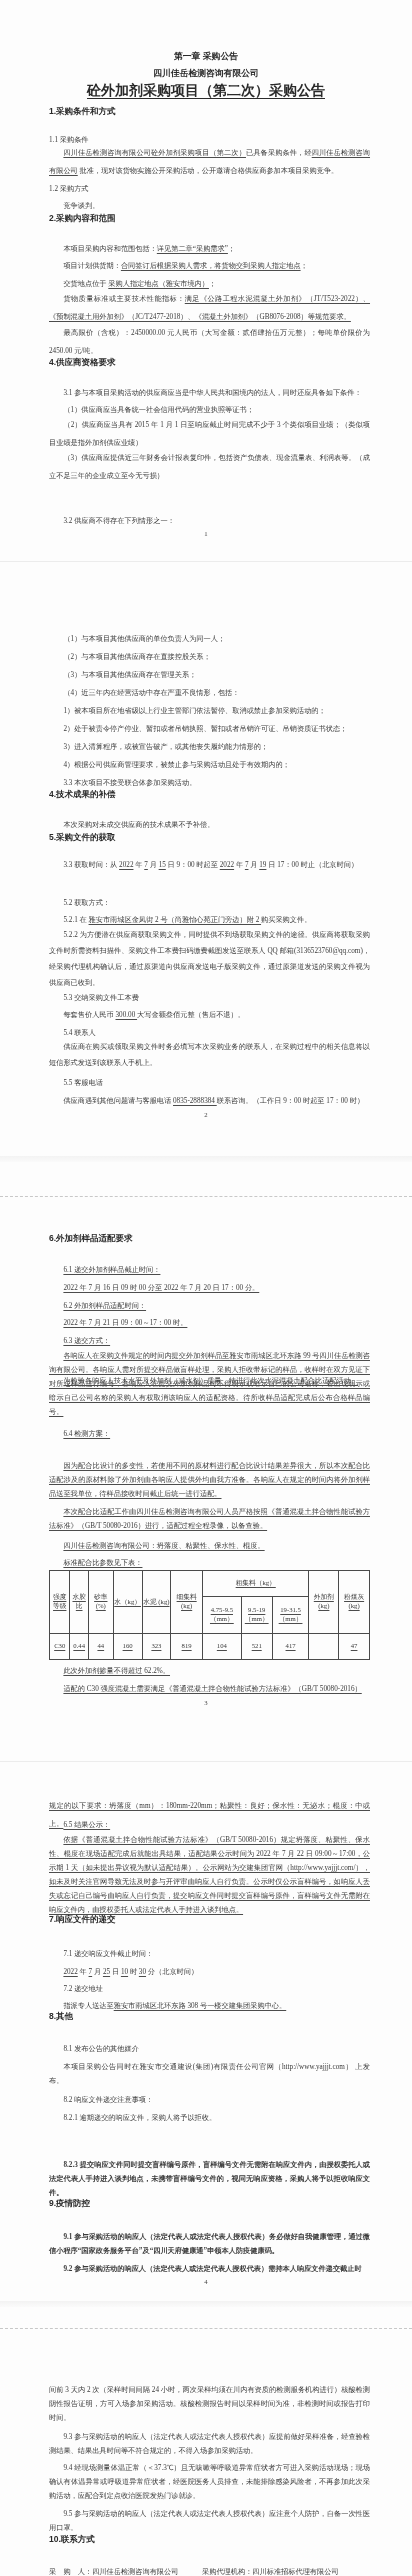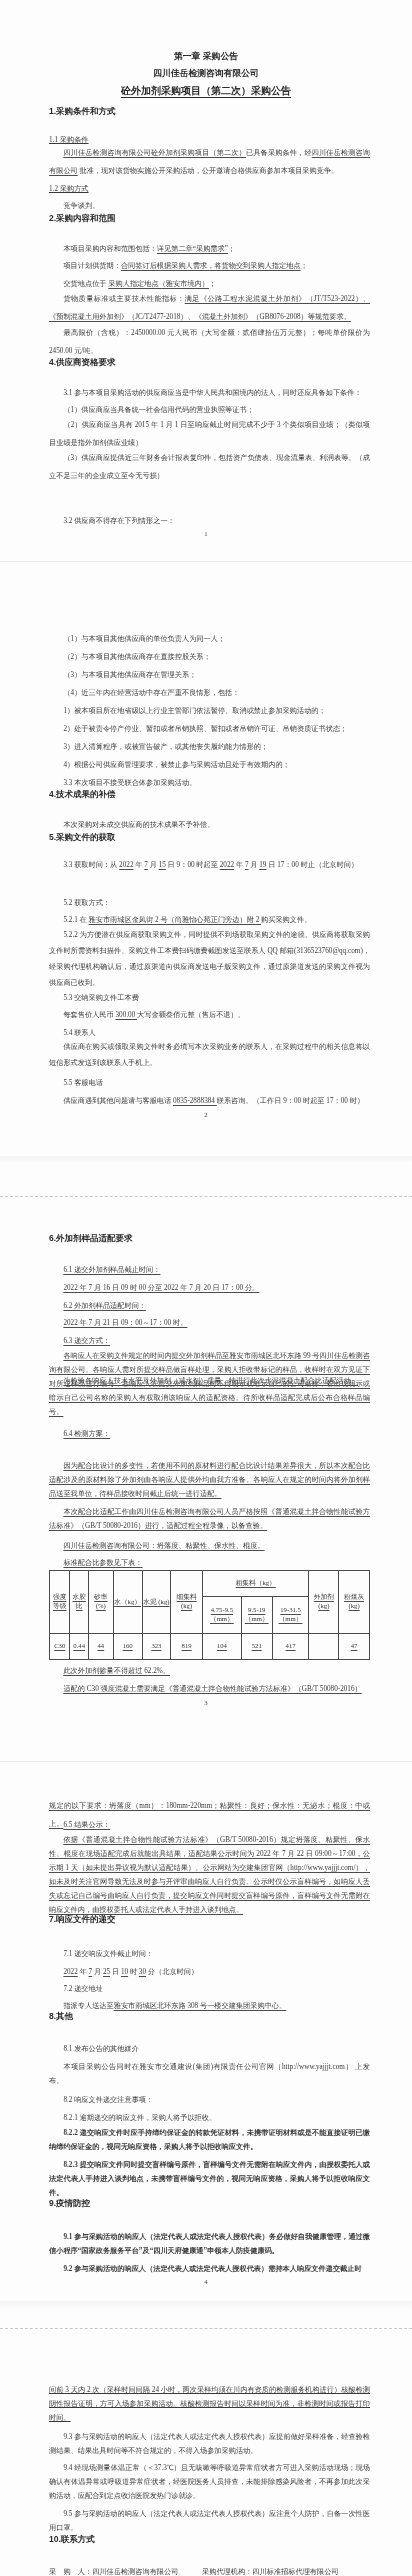--- a/index.html
+++ b/index.html
@@ -1,25 +1,25 @@
 <!DOCTYPE html>
 <html style="font-size:8.2px"><head>
 <meta charset="utf-8">
 <style>
   html,body{margin:0;padding:0;background:#ffffff;}
   #page{position:relative;width:412px;height:2917px;background:#fdfdfd;overflow:hidden;
         font-family:"Liberation Serif",serif;color:#3a3a3a;}
   .b{position:absolute;left:49px;width:321px;font-size:7.2px;line-height:17.5px;
      text-align:justify;text-indent:2em;color:#3a3a3a;}
-  .ni{text-indent:0;text-decoration:underline;}
+  .ni{text-indent:0;}
   .c{left:0;width:100%;text-align:center;text-indent:0;}
   .h{font-family:"Liberation Sans",sans-serif;font-weight:700;font-size:8.5px;
      line-height:1.25;text-indent:0;color:#2a2a2a;text-align:left;}
   .t1{font-size:8.8px;font-weight:700;font-family:"Liberation Sans",sans-serif;color:#2a2a2a;}
-  .t2{font-size:10px;font-weight:700;font-family:"Liberation Sans",sans-serif;color:#2a2a2a;
+  .t2{font-size:14px;font-weight:700;font-family:"Liberation Sans",sans-serif;color:#2a2a2a;
       text-decoration:underline;text-underline-offset:2.6px;}
   .l27{line-height:14px;} .l31{line-height:16px;}
   .bold{font-weight:700;}
   .ul{text-decoration:underline;text-underline-offset:2.1px;text-decoration-thickness:0.5px;text-decoration-color:#4c4c4c;}
   span.u{text-decoration:underline;text-underline-offset:2.1px;text-decoration-thickness:0.5px;text-decoration-color:#4c4c4c;}
   .pageno{position:absolute;left:0;width:100%;text-align:center;font-size:6.7px;color:#444;}
   .sep-dash{position:absolute;left:0;width:100%;height:0;border-top:0.5px dashed #c8c8c8;}
   .sep-faint{position:absolute;left:0;width:100%;height:0;border-top:0.5px solid #ececec;}
   .band{position:absolute;left:0;width:100%;height:5.7px;
         background:linear-gradient(#f0f0f0,#fafafa);opacity:.8;}
@@ -167,21 +167,20 @@
   <div class="b" style="top:1946px">7.1 递交响应文件截止时间：</div>
   <div class="b" style="top:1964px"><span class="u">2022</span><span> 年 </span><span class="u">7</span><span> 月 </span><span class="u">25</span><span> 日 </span><span class="u">10</span><span> 时 </span><span class="u">30</span><span> 分（北京时间）</span></div>
   <div class="b" style="top:1981px">7.2 递交地址</div>
   <div class="b" style="top:1998px"><span>指派专人送达至</span><span class="u">雅安市雨城区北环东路 308 号一楼交建集团采购中心。</span></div>
 
   <div class="b h" style="top:2011px">8.其他</div>
   <div class="b" style="top:2041px">8.1 发布公告的其他媒介</div>
   <div class="b l27" style="top:2060px">本项目采购公告同时在雅安市交通建设(集团)有限责任公司官网（http://www.yajjjt.com） 上发布。</div>
   <div class="b" style="top:2092px">8.2 响应文件递交注意事项：</div>
   <div class="b" style="top:2110px">8.2.1 逾期递交的响应文件，采购人将予以拒收。</div>
-  <div class="b l27 bold" style="top:2126px">8.2.2 递交响应文件时应手持缔约保证金的转款凭证材料，未携带证明材料或是不能直接证明已缴纳缔约保证金的，视同无响应资格，采购人将予以拒收响应文件。</div>
   <div class="b l27 bold" style="top:2158px">8.2.3 提交响应文件同时提交盲样编号原件，盲样编号文件无需附在响应文件内，由授权委托人或法定代表人手持进入谈判地点，未携带盲样编号文件的，视同无响应资格，采购人将予以拒收响应文件。</div>
 
   <div class="b h" style="top:2198px">9.疫情防控</div>
   <div class="b l27 bold" style="top:2230px">9.1 参与采购活动的响应人（法定代表人或法定代表人授权代表）务必做好自我健康管理，通过微信小程序“国家政务服务平台”及“四川天府健康通”申领本人防疫健康码。</div>
   <div class="b l27 bold" style="top:2262px">9.2 参与采购活动的响应人（法定代表人或法定代表人授权代表）需持本人响应文件递交截止时</div>
   <div class="pageno" style="top:2278px">4</div>
   <div class="band" style="top:2301px"></div>
   <div class="sep-dash" style="top:2328px"></div>
 
   <div class="b l27 ni" style="top:2383px">间前 3 天内 2 次（采样时间间隔 24 小时，两次采样均须在川内有资质的检测服务机构进行）核酸检测阴性报告证明，方可入场参加采购活动。核酸检测报告时间以采样时间为准，非检测时间或报告打印时间。</div>

